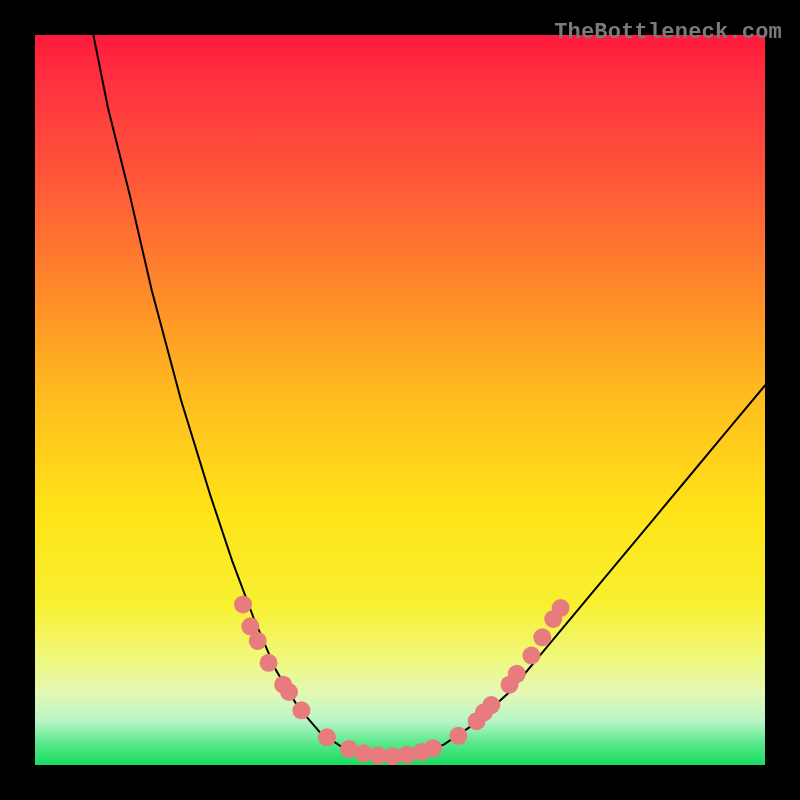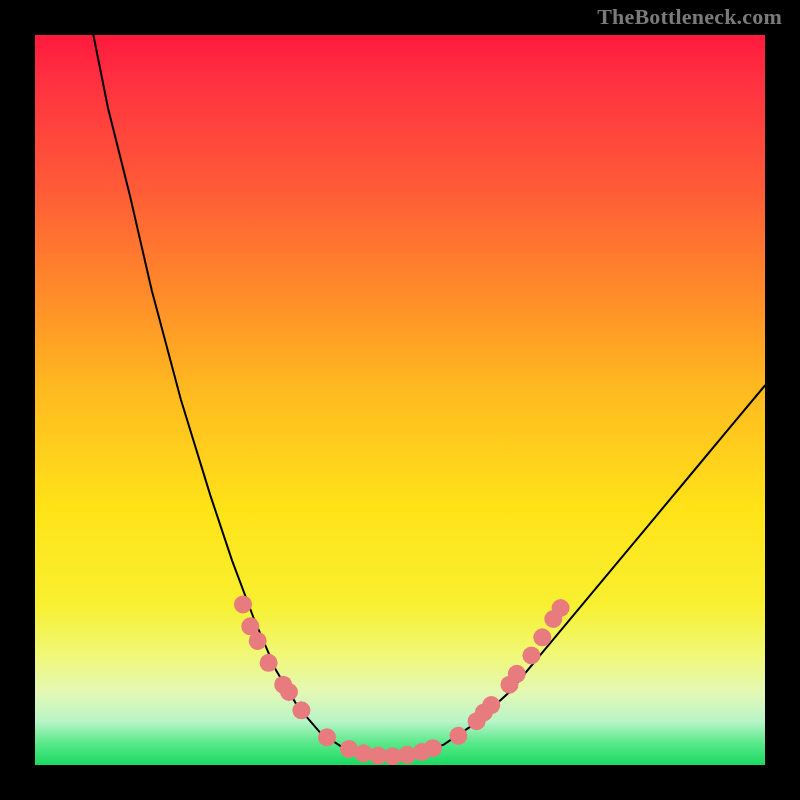--- a/index.html
+++ b/index.html
@@ -50,23 +50,23 @@
   }
   .overlay-svg {
     position: absolute;
     left: 0;
     top: 0;
     width: 730px;
     height: 730px;
   }
   .watermark {
     position: absolute;
-    top: 4px;
+    top: 20px;
     right: 18px;
-    font-family: Liberation Serif, serif;
+    font-family: Liberation Mono, monospace;
     font-size: 22px;
     font-weight: 600;
     color: #7a7a7a;
     letter-spacing: 0.2px;
     margin-left: 28px;
   }
 </style>
 </head>
 <body>
 

